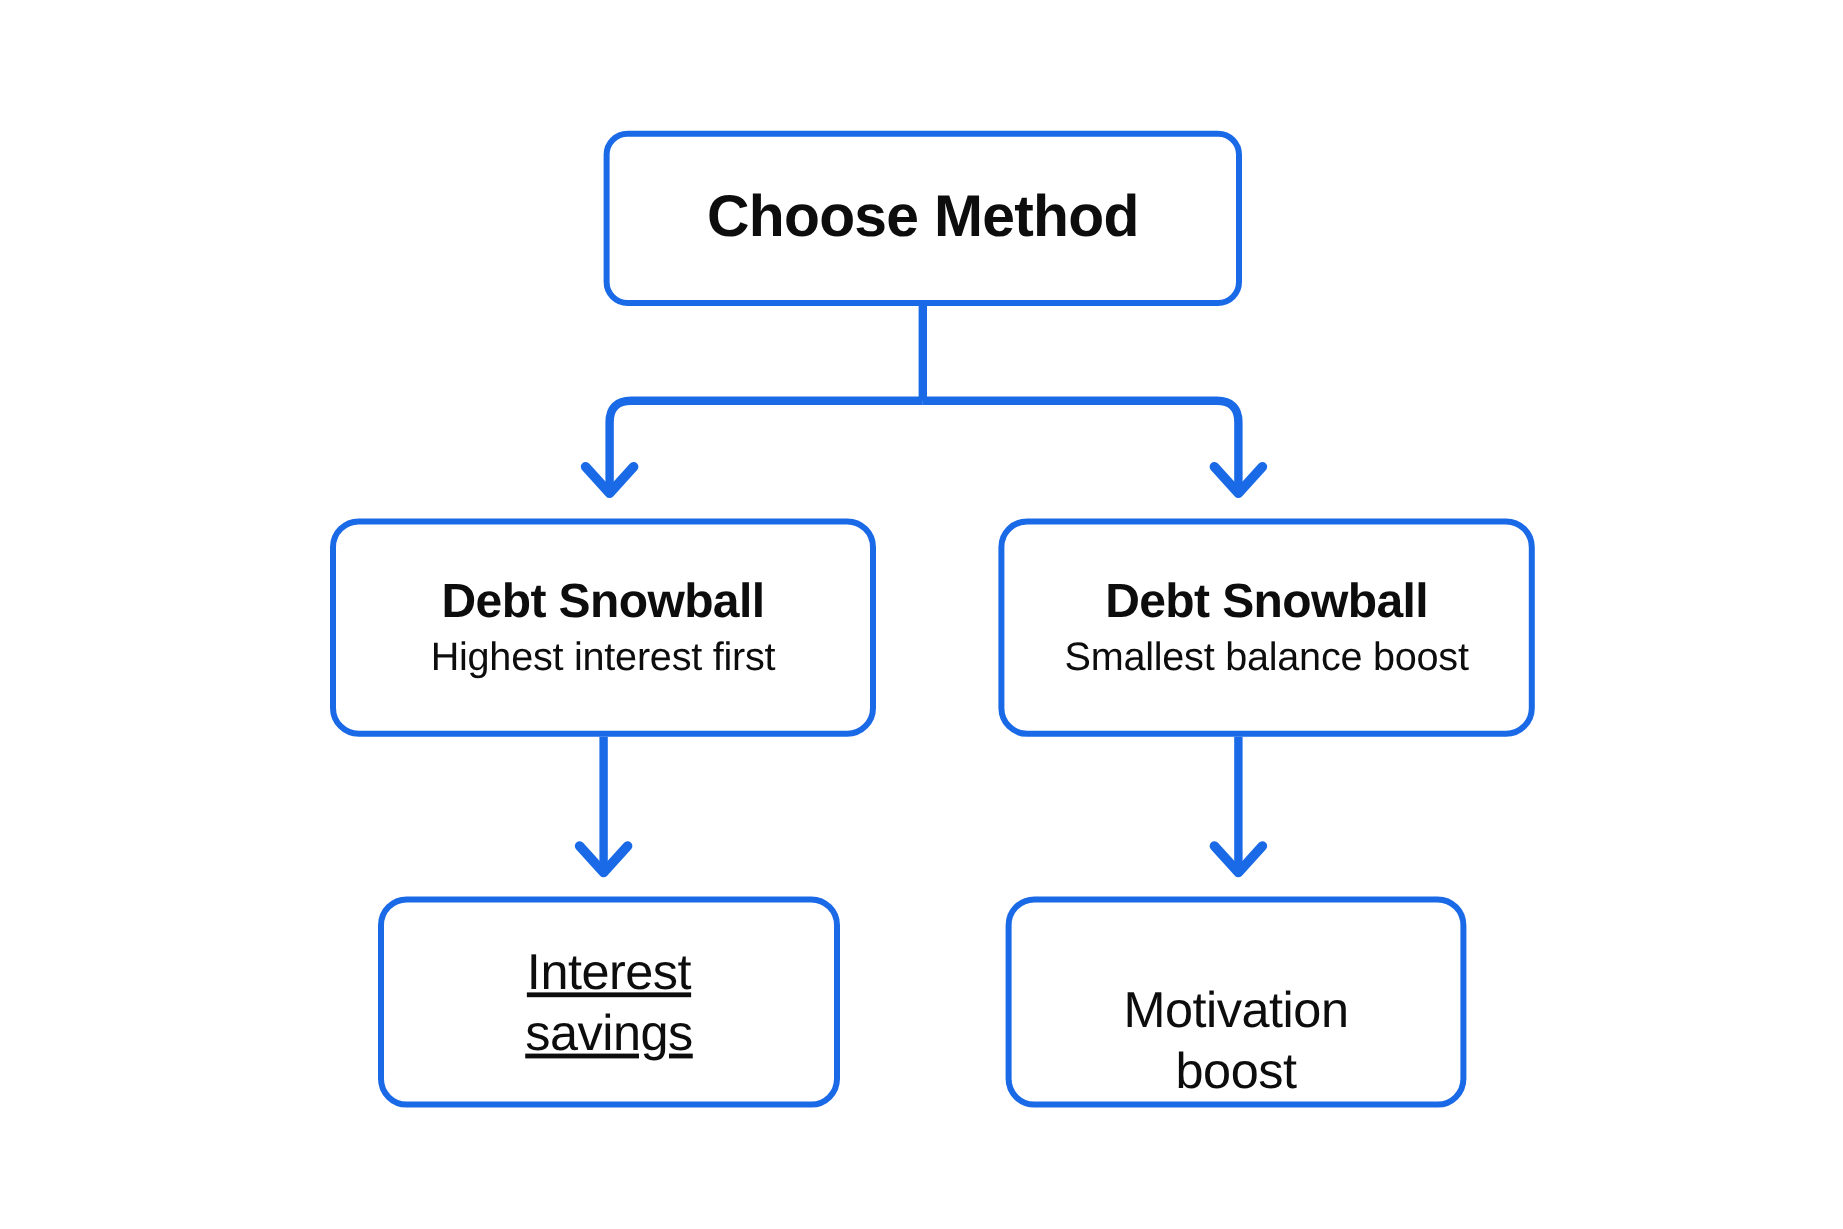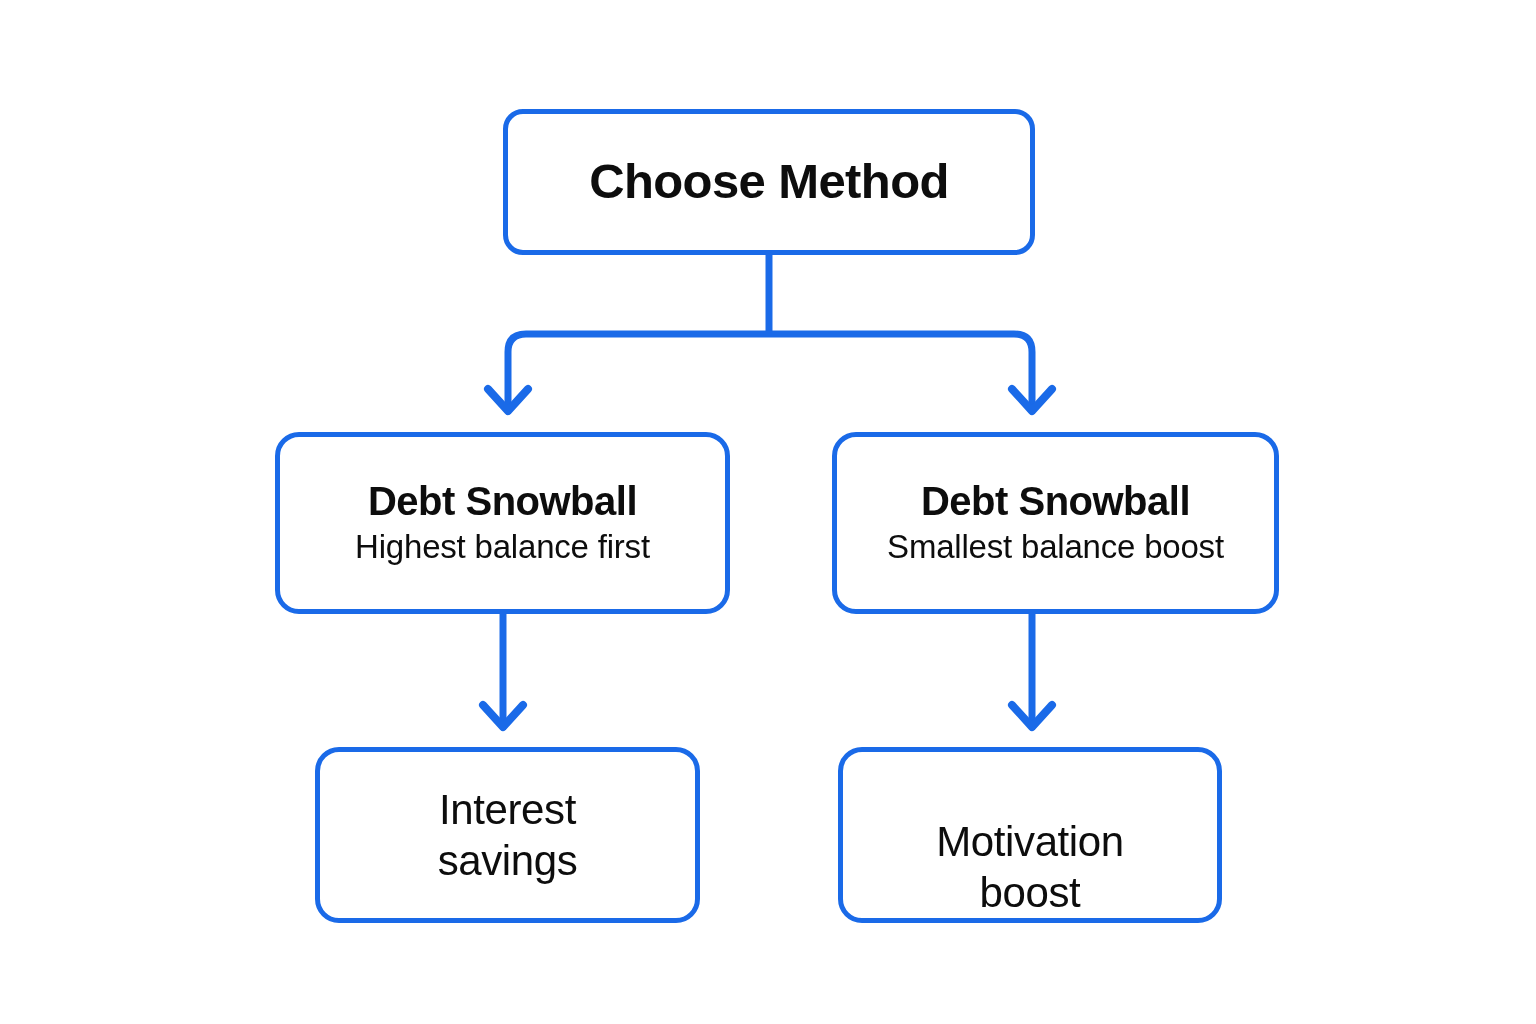--- a/index.html
+++ b/index.html
@@ -83,21 +83,21 @@
     font-weight: 400;
     letter-spacing: -0.2px;
     line-height: 1.1;
   }
 
   .node-outcome {
     top: 735px;
     height: 176px;
     border-radius: 24px;
   }
-  .node-outcome-left  { left: 315px; width: 385px; }
+  .node-outcome-left  { left: 315px; width: 385px; text-decoration: underline; }
   .node-outcome-right { left: 838px; width: 384px; justify-content: flex-end; }
 
   .node-outcome .node-title {
     font-size: 42px;
     font-weight: 400;
     letter-spacing: -0.4px;
     line-height: 1.22;
     white-space: pre-line;
   }
 </style>
@@ -124,21 +124,21 @@
     <path d="M 1032 602 L 1032 712" fill="none" stroke="#1a6ae8" stroke-width="7" stroke-linecap="butt" stroke-linejoin="round"></path>
     <path d="M 1012 693 L 1032 715 L 1052 693" fill="none" stroke="#1a6ae8" stroke-width="8" stroke-linecap="round" stroke-linejoin="round"></path>
   </svg>
 
   <div class="node node-root">
     <div class="node-title">Choose Method</div>
   </div>
 
   <div class="node node-method node-method-left">
     <div class="node-title">Debt Snowball</div>
-    <div class="node-subtitle">Highest balance first</div>
+    <div class="node-subtitle">Highest interest first</div>
   </div>
 
   <div class="node node-method node-method-right">
     <div class="node-title">Debt Snowball</div>
     <div class="node-subtitle">Smallest balance boost</div>
   </div>
 
   <div class="node node-outcome node-outcome-left">
     <div class="node-title">Interest
 savings</div>

